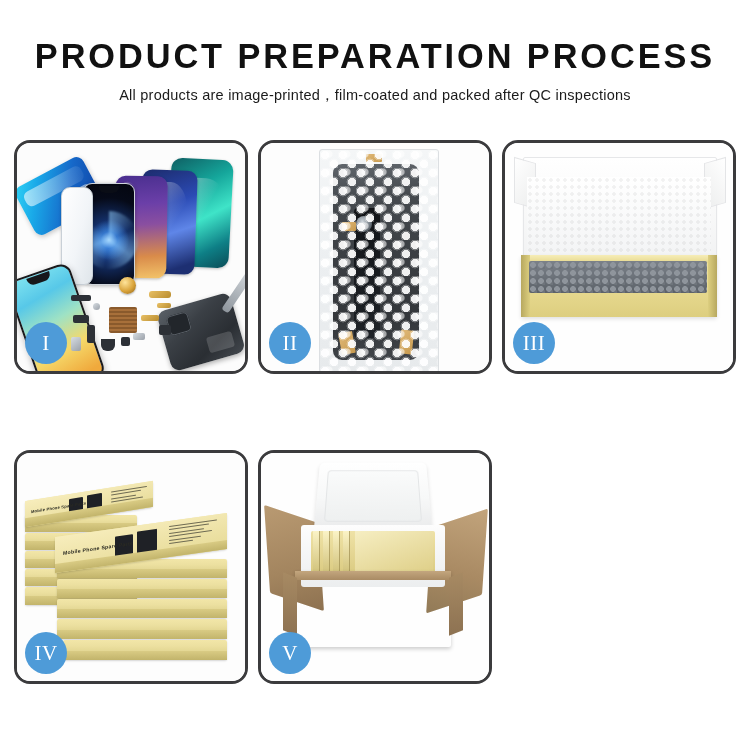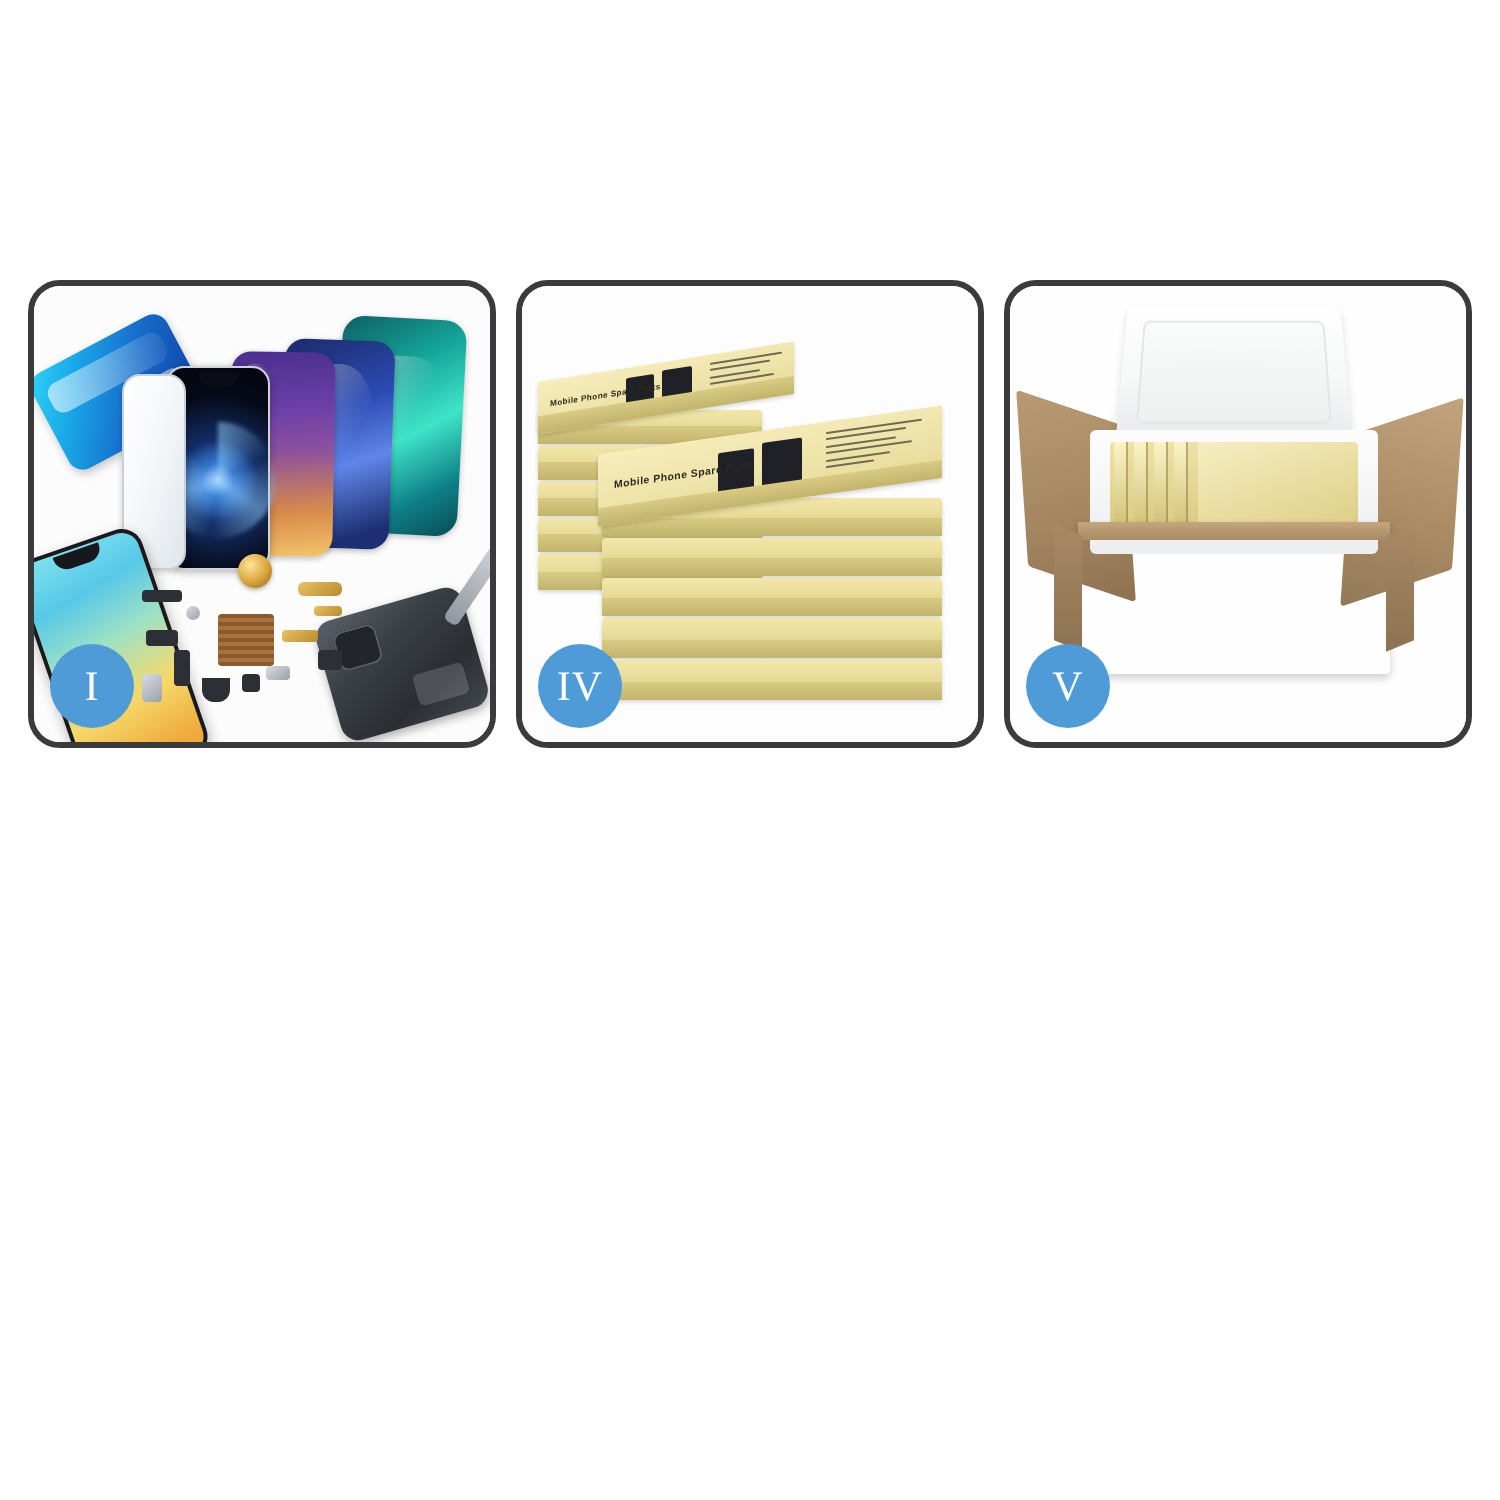--- a/index.html
+++ b/index.html
@@ -369,20 +369,24 @@
   }
   .c6front:after{content:"";position:absolute;left:0;top:0;width:100%;height:100%;
     background:linear-gradient(180deg,rgba(255,255,255,.10),rgba(0,0,0,.05));}
   .tab{position:absolute;background:rgba(120,95,62,.55);border-radius:1px;}
 </style>
 </head>
 <body>
 
 <div class="page">
 
+  <div class="header">
+    <div class="title">PRODUCT PREPARATION PROCESS</div>
+    <div class="subtitle">All products are image-printed，film-coated and packed after QC inspections</div>
+  </div>
 
   <div class="grid">
 
     <div class="panel">
       <div class="stage">
         <div class="p1bg"></div>
         <div class="film"></div>
         <div class="ph ph-e"></div>
         <div class="ph ph-d"></div>
         <div class="ph ph-c"></div>
@@ -409,21 +413,52 @@
           <div class="pt silver" style="left:62px;top:52px;width:12px;height:7px;"></div>
           <div class="pt gold" style="left:70px;top:34px;width:18px;height:6px;"></div>
           <div class="pt dark" style="left:88px;top:44px;width:12px;height:10px;"></div>
           <div class="pt silver" style="left:22px;top:22px;width:7px;height:7px;border-radius:50%;"></div>
         </div>
         <div class="screwdriver"></div>
       </div>
       <div class="badge">I</div>
     </div>
 
-
+    <div class="panel">
+      <div class="stage">
+        <div class="p2bg"></div>
+        <div class="bubblebag">
+          <div class="inner"></div>
+          <div class="stripe"></div>
+          <div class="cam"></div>
+          <div class="tape" style="left:46px;top:4px;width:16px;height:8px;"></div>
+          <div class="tape" style="left:22px;top:72px;width:14px;height:9px;"></div>
+          <div class="tape" style="left:20px;top:182px;width:14px;height:22px;transform:rotate(-10deg);"></div>
+          <div class="tape" style="left:80px;top:180px;width:13px;height:24px;transform:rotate(6deg);"></div>
+          <div class="bubbles"></div>
+          <div class="bubbles2"></div>
+        </div>
+      </div>
+      <div class="badge">II</div>
+    </div>
+
+    <div class="panel">
+      <div class="stage">
+        <div class="p3bg"></div>
+        <div class="lid3"></div>
+        <div class="foam3"></div>
+        <div class="base3">
+          <div class="lip"></div>
+          <div class="sideL"></div>
+          <div class="sideR"></div>
+        </div>
+        <div class="inner3"></div>
+      </div>
+      <div class="badge">III</div>
+    </div>
 
     <div class="panel">
       <div class="stage">
         <div class="p4bg"></div>
         <div class="stack">
 
           <div class="ybox" style="left:2px;top:44px;width:112px;height:17px;">
               <div class="edge"></div>
             </div>
           <div class="ybox" style="left:2px;top:62px;width:112px;height:17px;">

